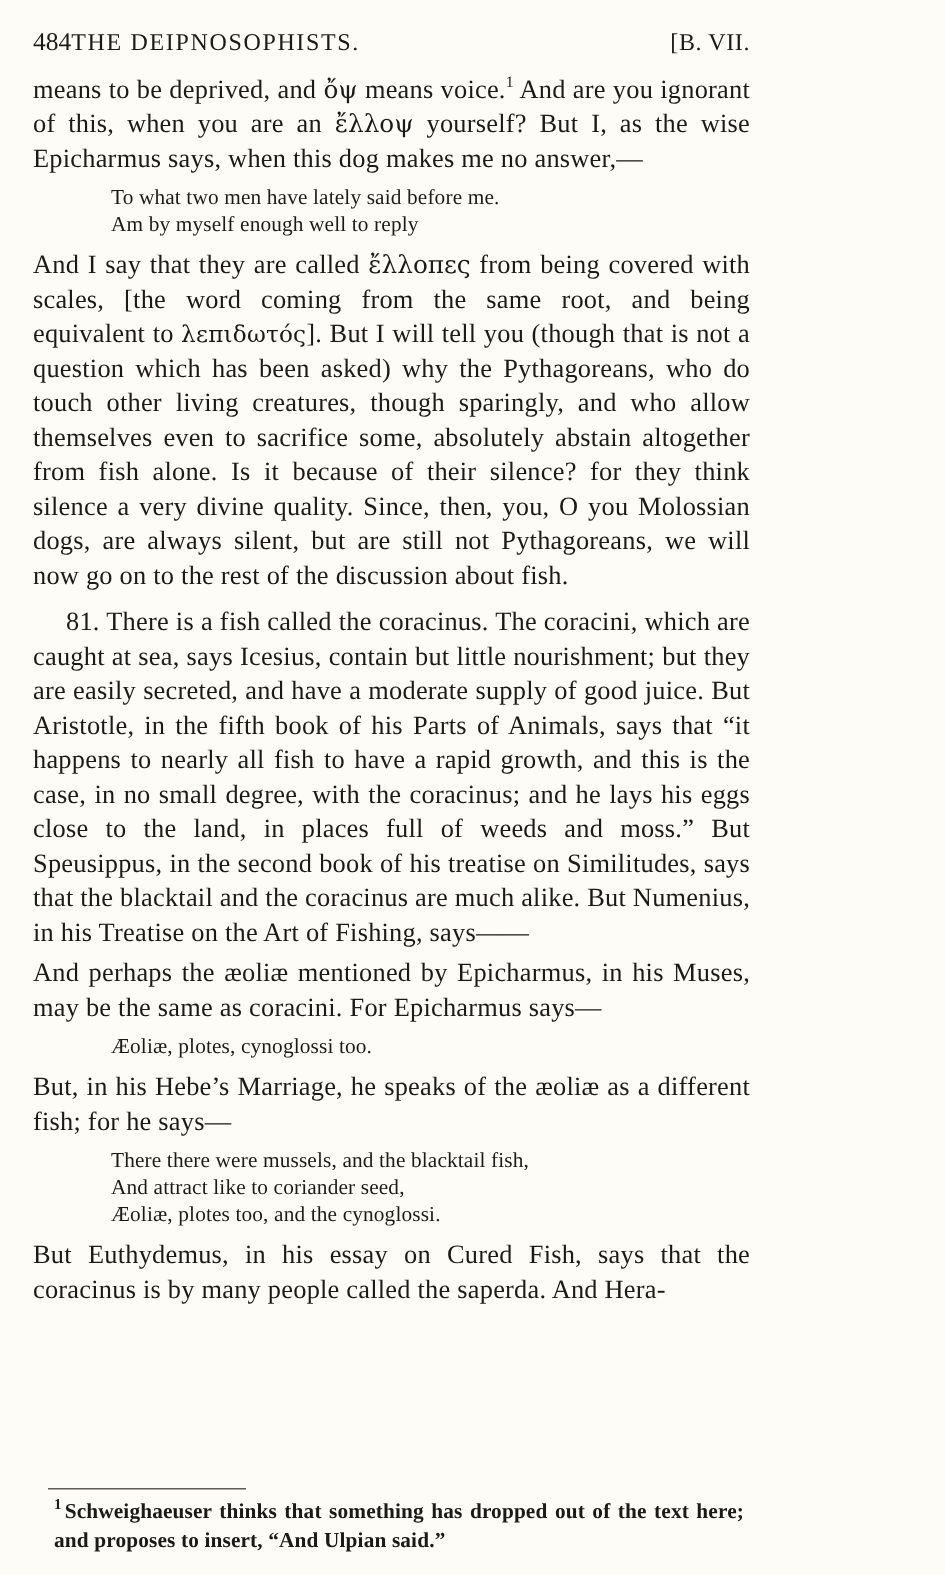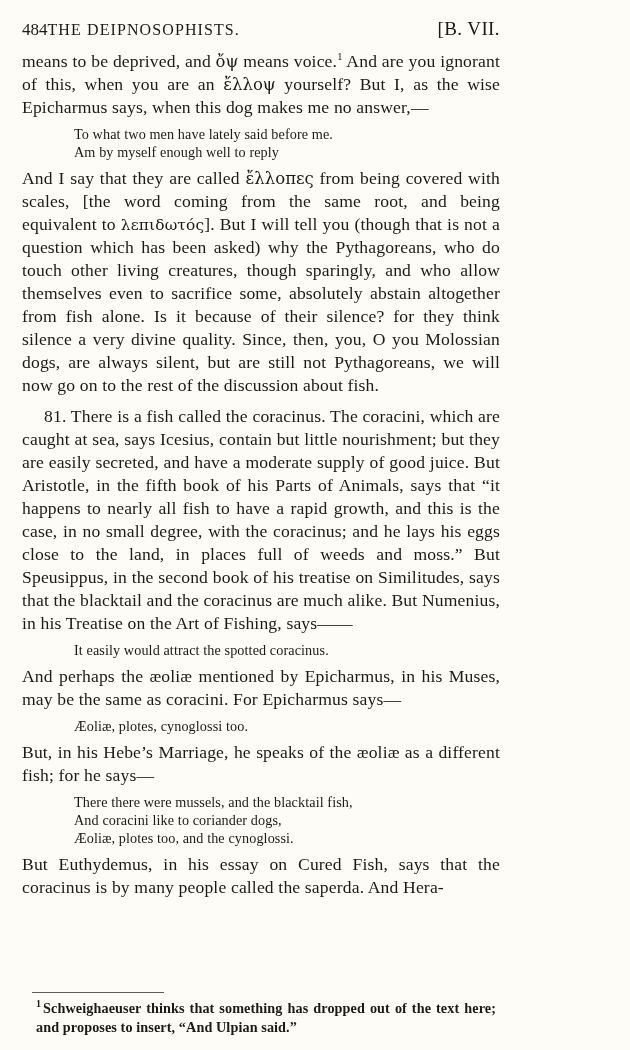--- a/index.html
+++ b/index.html
@@ -33,21 +33,21 @@
     font-size: 17px;
     letter-spacing: 0px;
   }
   .header .running-title {
     font-size: 16px;
     letter-spacing: 1.1px;
     text-align: left;
     flex: 1;
   }
   .header .signature {
-    font-size: 19px;
+    font-size: 16px;
     letter-spacing: 0.4px;
     white-space: nowrap;
   }
   .body-text {
     font-size: 17.6px;
     line-height: 1.305;
     text-align: justify;
     text-justify: inter-word;
     letter-spacing: 0.15px;
   }
@@ -131,35 +131,32 @@
       <span class="line">To what two men have lately said before me.</span>
       <span class="line">Am by myself enough well to reply</span>
     </div>
 
     <p><span>And I say that they are called </span><span class="gk">ἔλλοπες</span><span> from being covered with scales, [the word coming from the same root, and being equivalent to </span><span class="gk-sm">λεπιδωτός</span><span>].   But I will tell you (though that is not a question which has been asked) why the Pythagoreans, who do touch other living creatures, though sparingly, and who allow themselves even to sacrifice some, absolutely abstain altogether from fish alone.  Is it because of their silence? for they think silence a very divine quality.  Since, then, you, O you Molossian dogs, are always silent, but are still not Pythagoreans, we will now go on to the rest of the discussion about fish.</span></p>
 
     <div class="spacer-sm"></div>
 
     <p class="para-indent">81. There is a fish called the coracinus.   The coracini, which are caught at sea, says Icesius, contain but little nourishment; but they are easily secreted, and have a moderate supply of good juice.   But Aristotle, in the fifth book of his Parts of Animals, says that “it happens to nearly all fish to have a rapid growth, and this is the case, in no small degree, with the coracinus; and he lays his eggs close to the land, in places full of weeds and moss.”   But Speusippus, in the second book of his treatise on Similitudes, says that the blacktail and the coracinus are much alike.   But Numenius, in his Treatise on the Art of Fishing, says——</p>
 
-    <div class="verse">
-      <span class="line">It easily would attract the spotted coracinus.</span>
-    </div>
 
     <p>And perhaps the æoliæ mentioned by Epicharmus, in his Muses, may be the same as coracini.  For Epicharmus says—</p>
 
     <div class="verse">
       <span class="line">Æoliæ, plotes, cynoglossi too.</span>
     </div>
 
     <p>But, in his Hebe’s Marriage, he speaks of the æoliæ as a different fish; for he says—</p>
 
     <div class="verse">
       <span class="line">There there were mussels, and the blacktail fish,</span>
-      <span class="line">And coracini like to coriander dogs,</span>
+      <span class="line">And attract like to coriander seed,</span>
       <span class="line">Æoliæ, plotes too, and the cynoglossi.</span>
     </div>
 
     <p>But Euthydemus, in his essay on Cured Fish, says that the coracinus is by many people called the saperda.   And Hera-</p>
 
   </div>
 
   <div class="footnote-wrap">
     <div class="footnote-rule"></div>
     <div class="footnote"><sup>1</sup><span>Schweighaeuser thinks that something has dropped out of the text here; and proposes to insert, “And Ulpian said.”</span></div>

